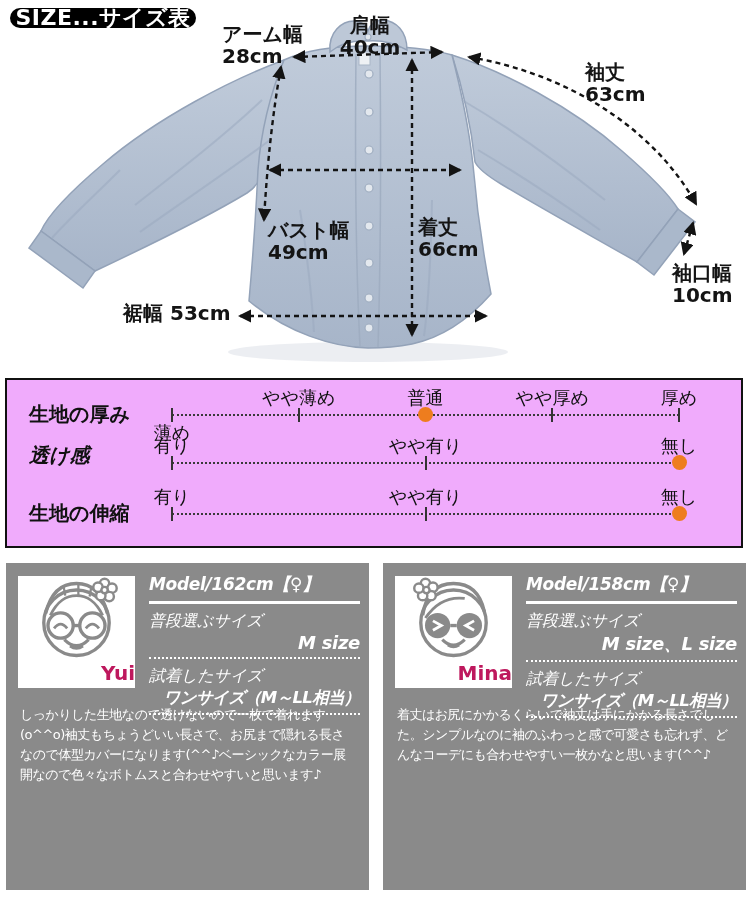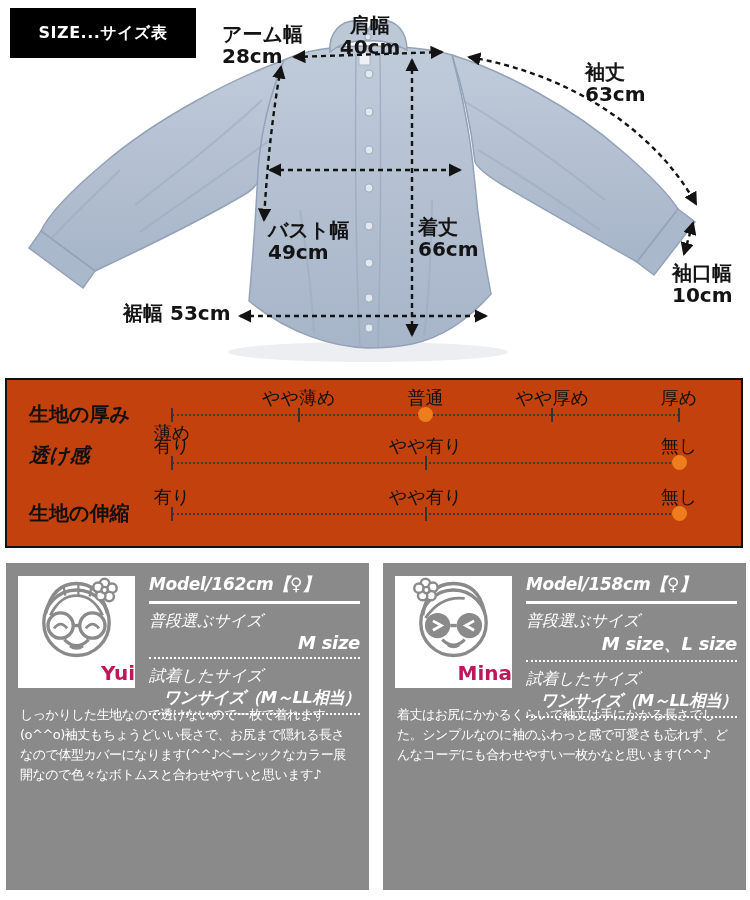--- a/index.html
+++ b/index.html
@@ -1,28 +1,28 @@
 <!DOCTYPE html>
 <html><head>
 <meta charset="utf-8">
 <style>
   html,body{margin:0;padding:0;background:#fff;}
   .stage{position:relative;width:750px;height:900px;background:#fff;overflow:hidden;
          font-family:"DejaVu Sans","Liberation Sans",sans-serif;}
   
-  .title-box{position:absolute;left:10px;top:8px;width:186px;height:50px;background:#000;
-             color:#fff;font-weight:bold;font-size:16px;display:flex;align-items:center;
-             justify-content:center;letter-spacing:.5px;}
+  .title-box{position:absolute;left:10px;top:8px;width:186px;height:20px;background:#000;
+             color:#fff;font-weight:bold;font-size:22px;display:flex;align-items:center;
+             justify-content:center;letter-spacing:.5px;border-radius:16px;}
   
   .photo{position:absolute;left:0;top:0;width:750px;height:372px;}
   .m-label{position:absolute;color:#141414;font-weight:bold;font-size:20px;line-height:1.08;
            white-space:nowrap;}
   
   .fabric-table{position:absolute;left:5px;top:378px;width:734px;height:166px;
-                border:2px solid #111;background:#c2410c;}
+                border:2px solid #111;background:#f0abfc;}
   .srow-label{position:absolute;font-weight:bold;font-size:20px;color:#111;white-space:nowrap;}
   .sline{position:absolute;height:0;border-top:2px dotted #3a3a3a;}
   .sopt{position:absolute;transform:translateX(-50%);font-size:18px;color:#111;white-space:nowrap;}
   .stick{position:absolute;width:2px;height:14px;background:#333;}
   .sdot{position:absolute;width:15px;height:15px;border-radius:50%;}
   
   .card{position:absolute;top:563px;width:363px;height:327px;background:#8a8a8a;}
   .card.c1{left:6px;}  .card.c2{left:383px;}
   .avatar{position:absolute;left:12px;top:13px;width:117px;height:112px;background:#fff;}
   .aname{position:absolute;bottom:3px;width:100%;text-align:right;color:#be185d;

